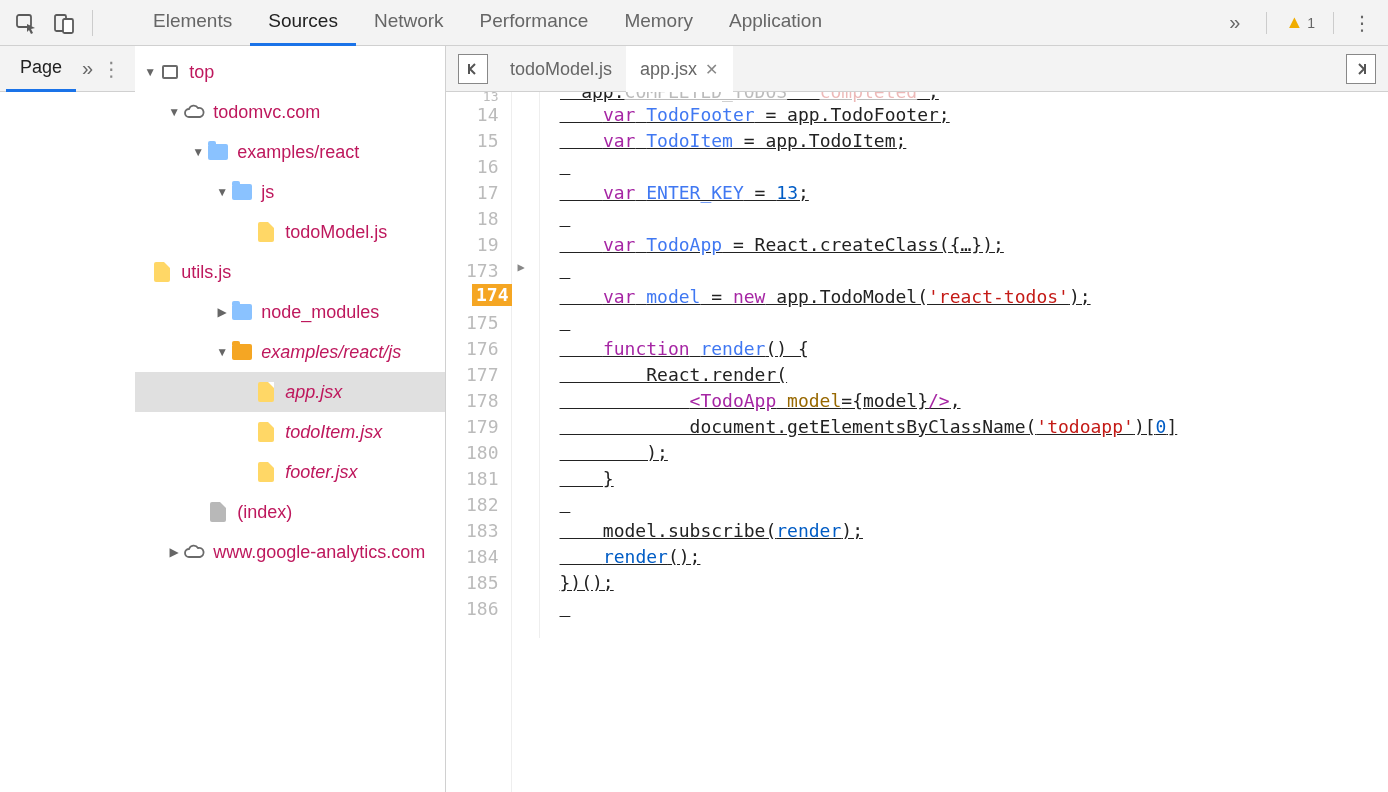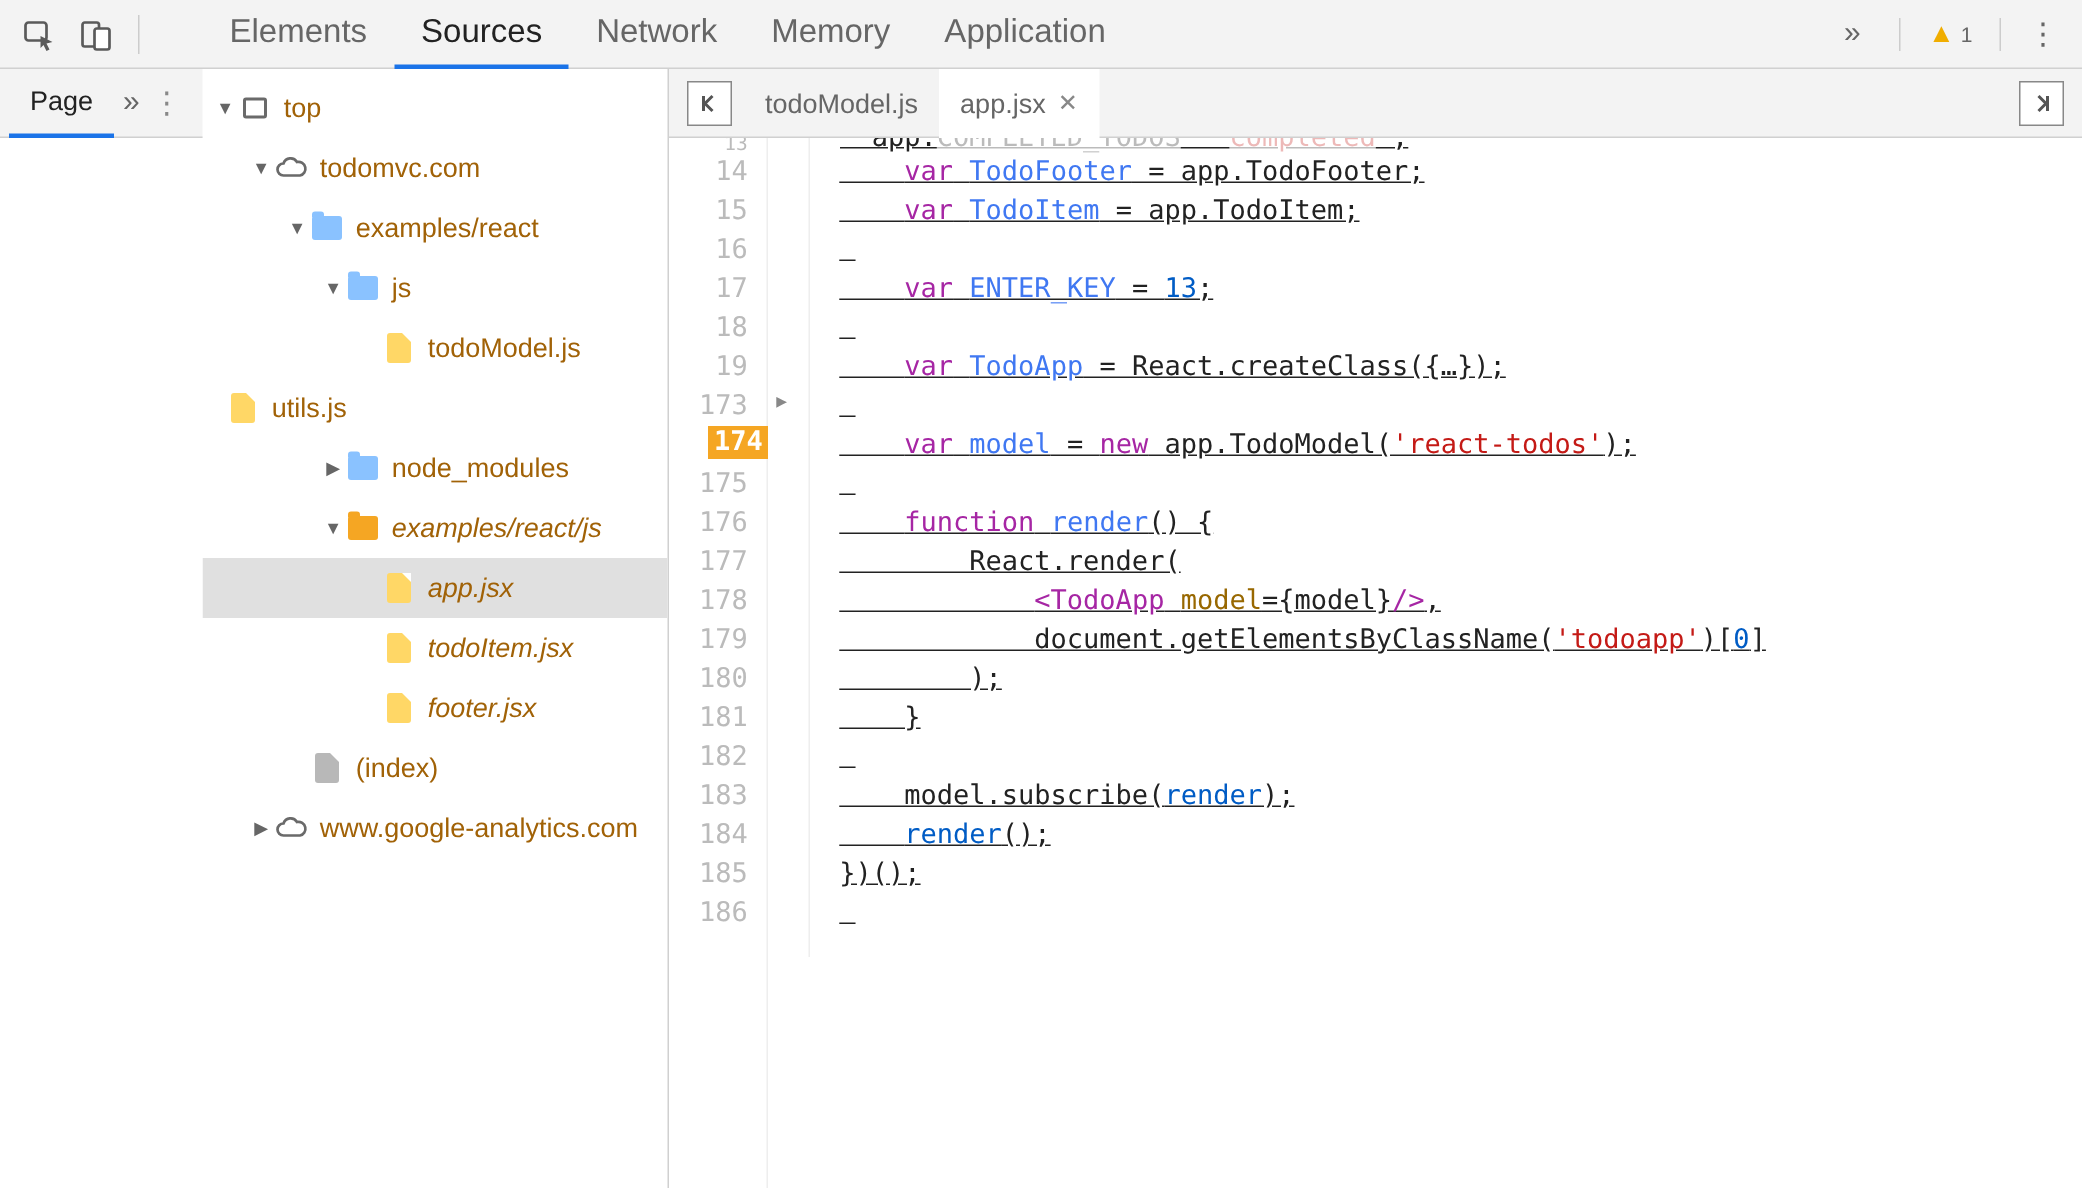--- a/index.html
+++ b/index.html
@@ -2,21 +2,21 @@
 <html><head>
 <meta charset="utf-8">
 <style>
   * { box-sizing: border-box; margin: 0; padding: 0; }
   body { font-family: -apple-system, BlinkMacSystemFont, "Segoe UI", Helvetica, Arial, sans-serif; font-size: 14px; width: 1388px; height: 792px; background: #fff; overflow: hidden; color: #333; }
   
   
   .topbar { height: 46px; border-bottom: 1px solid #d0d0d0; display: flex; align-items: center; padding: 0 10px; gap: 6px; background: #f3f3f3; }
   .topbar .tool-icon { width: 32px; height: 32px; display: flex; align-items: center; justify-content: center; color: #5a5a5a; cursor: pointer; }
   .topbar .tabs { display: flex; align-items: stretch; flex: 1; margin-left: 30px; height: 46px; }
-  .topbar .tab { padding: 16px 18px; display: flex; align-items: center; font-size: 22px; color: #666; cursor: pointer; border-bottom: 3px solid transparent; }
+  .topbar .tab { padding: 16px 18px; display: flex; align-items: center; font-size: 19px; color: #666; cursor: pointer; border-bottom: 3px solid transparent; }
   .topbar .tab.active { color: #222; border-bottom-color: #1a73e8; }
   .topbar .more { padding: 0 12px; color: #666; font-size: 20px; cursor: pointer; display:flex; align-items:center; }
   .topbar .right { display: flex; align-items: center; gap: 4px; }
   .topbar .warn { display: flex; align-items: center; gap: 4px; color: #666; cursor:pointer; padding:0 6px; }
   .topbar .warn-tri { color: #f0ad00; font-size: 18px; }
   .topbar .vsep { width:1px; height:22px; background:#ccc; margin: 0 8px; }
   .topbar .kebab { color:#666; font-size:20px; cursor:pointer; padding:0 6px;}
 
   .main { display: flex; height: calc(792px - 46px); }
   
@@ -28,21 +28,21 @@
   .left-tabs .lmore { margin-left:6px; color:#666; font-size:20px; cursor:pointer; }
   .left-tabs .spacer { flex:1; }
   .left-tabs .lkebab { color:#888; font-size:20px; cursor:pointer; padding:0 8px;}
 
   .tree { flex:1; overflow:auto; padding: 6px 0; font-size:18px; }
   .node { display:flex; align-items:center; height:40px; cursor:pointer; white-space:nowrap;}
   .node.selected { background:#e0e0e0;}
   .arrow { display:inline-flex; width:14px; justify-content:center; color:#666; font-size:12px; margin-right:2px;}
   .arrow.spacer-arrow { visibility:hidden;}
   .nicon { width:22px; height:22px; display:inline-flex; align-items:center; justify-content:center; margin-right:8px;}
-  .node-label { color:#a16207; }
+  .node-label { color:#be185d; }
   .italic { font-style: italic; }
   
   
   .frame-icon { border: 2px solid #6a6a6a; width:16px; height:14px; border-radius:2px;}
   .folder-blue { width:20px; height:16px; background:#8ac2ff; border-radius:2px; position:relative;}
   .folder-blue::before{content:"";position:absolute;top:-3px;left:0;width:8px;height:4px;background:#8ac2ff;border-radius:2px 2px 0 0;}
   .folder-orange { width:20px; height:16px; background:#f5a623; border-radius:2px; position:relative;}
   .folder-orange::before{content:"";position:absolute;top:-3px;left:0;width:8px;height:4px;background:#f5a623;border-radius:2px 2px 0 0;}
   .file-yellow { width:16px; height:20px; background:#ffd766; border-radius:2px; position:relative;}
   .file-yellow::before{content:"";position:absolute;right:0;top:0;border-top:6px solid #fff;border-left:6px solid transparent;}
@@ -90,20 +90,21 @@
     <svg width="22" height="22" viewBox="0 0 22 22" fill="none" stroke="#5a5a5a" stroke-width="1.8">
         <rect x="2" y="3" width="11" height="16" rx="1.5"></rect>
         <rect x="10" y="7" width="10" height="14" rx="1.5" fill="#fff"></rect>
       </svg>
   </div>
   <div style="width:1px;height:26px;background:#ccc;margin:0 6px;"></div>
   <div class="tabs" id="top-tabs">
       <div class="tab">Elements</div>
       <div class="tab active">Sources</div>
       <div class="tab">Network</div>
+      <div class="tab">Performance</div>
       <div class="tab">Memory</div>
       <div class="tab">Application</div>
     </div>
   <div class="more">»</div>
   <div class="right">
     <div class="vsep"></div>
     <div class="warn">
       <span class="warn-tri">▲</span>
       <span>1</span>
     </div>

